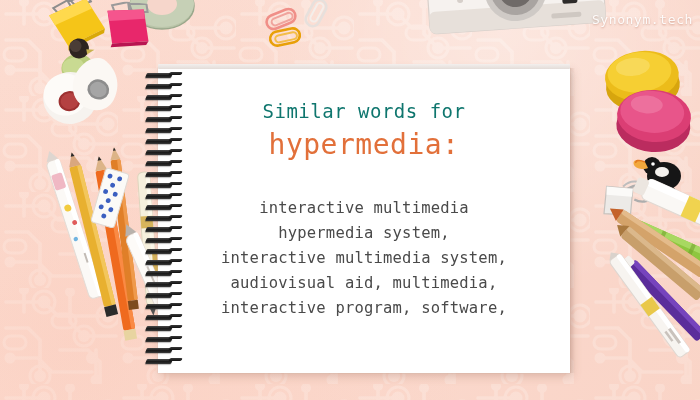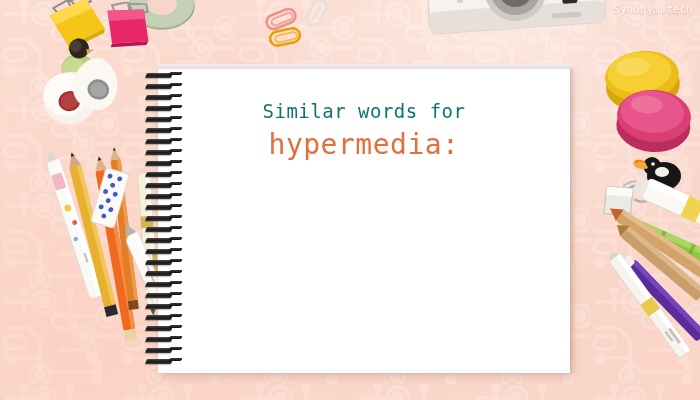--- a/index.html
+++ b/index.html
@@ -144,24 +144,24 @@
     line-height: 25px;
     color: #4a4a4a;
     letter-spacing: 0.2px;
   }
   .synonym-list div { white-space: nowrap; }
 
   
   .watermark {
     position: absolute;
     right: 7px;
-    top: 4px;
+    top: 12px;
     z-index: 20;
     font-family: "DejaVu Sans Mono", "Liberation Mono", monospace;
-    font-size: 10px;
+    font-size: 13px;
     letter-spacing: 0.6px;
     color: rgba(255,255,255,0.93);
     text-shadow: 0 1px 2px rgba(180,120,100,0.55);
   }
 
   
   .obj { position: absolute; }
 </style>
 </head>
 <body>
@@ -556,17 +556,24 @@
       </div>
       <div class="ring" style="top: 286px;">
         <div class="bar"></div>
         <div class="tail"></div>
       </div>
     </div>
 
   <div class="page-text">
     <div class="title-line1">Similar words for</div>
     <div class="title-line2">hypermedia:</div>
+    <div class="synonym-list" id="synonym-list">
+        <div>interactive multimedia</div>
+        <div>hypermedia system,</div>
+        <div>interactive multimedia system,</div>
+        <div>audiovisual aid, multimedia,</div>
+        <div>interactive program, software,</div>
+      </div>
   </div>
 
   <div class="watermark">Synonym.tech</div>
 
 </div>
 
 </body></html>

